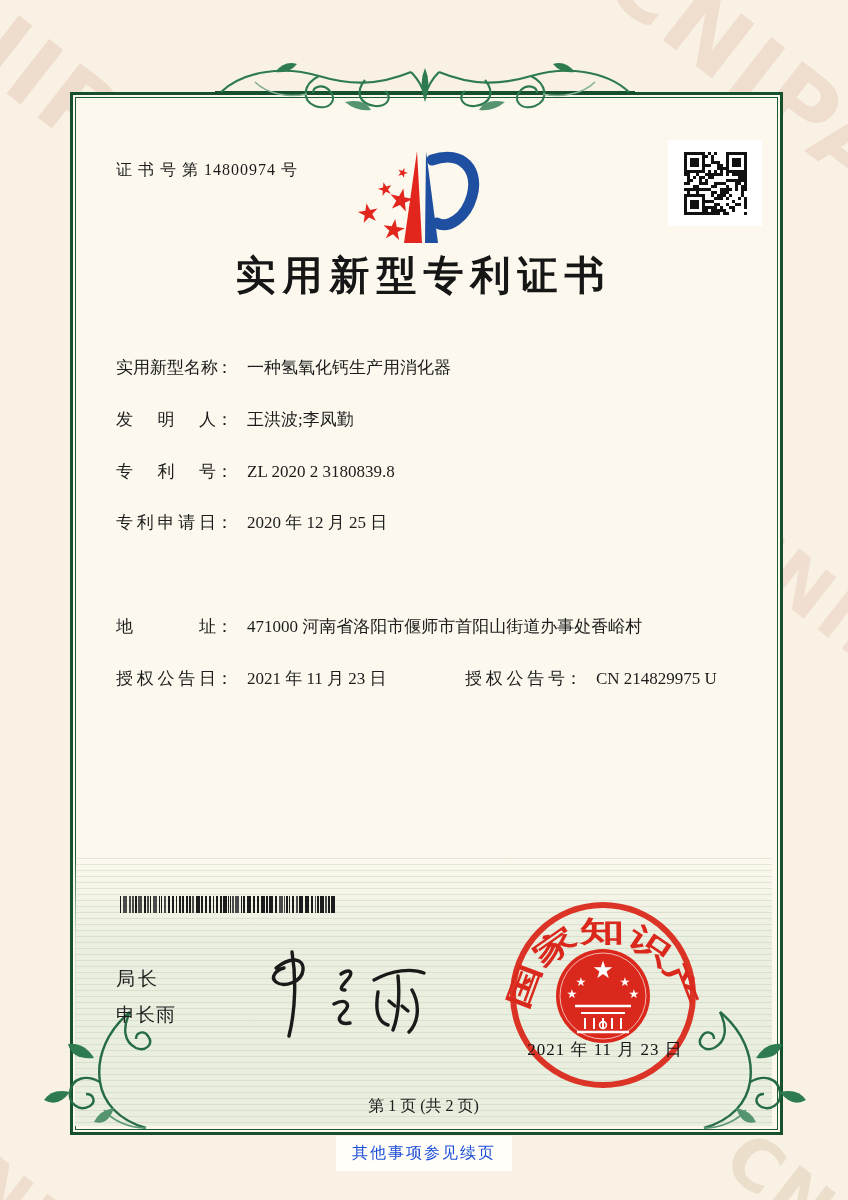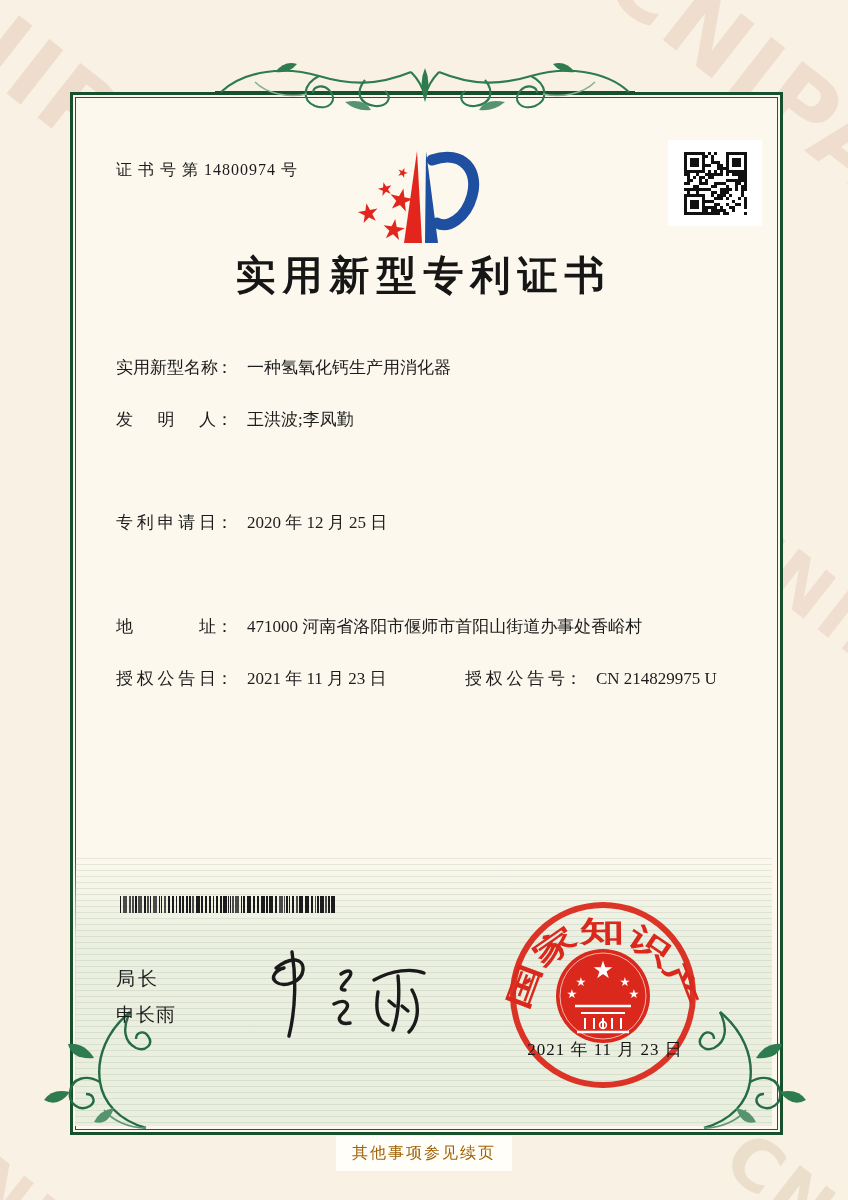--- a/index.html
+++ b/index.html
@@ -73,21 +73,21 @@
   .signer-title{position:absolute;left:116px;top:966px;z-index:3;font-size:19px;letter-spacing:3px;
          font-family:Liberation Sans, sans-serif;}
   .signer-name{position:absolute;left:116px;top:1002px;z-index:3;font-size:19px;letter-spacing:1px;
          font-family:"Liberation Sans","DejaVu Sans",sans-serif;}
   .signature{position:absolute;left:246px;top:946px;z-index:4;}
   .seal{position:absolute;left:503px;top:893px;z-index:5;}
   .seal-date{position:absolute;left:520px;top:1038px;width:170px;z-index:6;
          text-align:center;font-size:17px;letter-spacing:1px;color:#151515;}
   .page-no{position:absolute;left:70px;width:707px;top:1096px;z-index:3;text-align:center;font-size:16px;}
   .cont-box{position:absolute;left:50%;transform:translateX(-50%);top:1136px;z-index:3;
-         background:#fffef9;padding:7px 16px;font-size:16px;letter-spacing:2px;color:#a16207;}
+         background:#fffef9;padding:7px 16px;font-size:16px;letter-spacing:2px;color:#1d4ed8;}
 </style>
 </head>
 <body>
 
 <div class="page">
 
   <span class="wm w1">CNIPA</span>
   <span class="wm w2">CNIPA</span>
   <span class="wm w3">CNIPA</span>
   <span class="wm w4">CNIPA</span>
@@ -400,20 +400,23 @@
   </div>
 
   <h1 class="title">实用新型专利证书</h1>
 
   <div class="row r0">
     <span class="flabel">实用新型名称</span><span class="colon">：</span><span class="fvalue">一种氢氧化钙生产用消化器</span>
   </div>
   <div class="row r1">
     <span class="flabel">发明人</span><span class="colon">：</span><span class="fvalue">王洪波;李凤勤</span>
   </div>
+  <div class="row r2">
+    <span class="flabel">专利号</span><span class="colon">：</span><span class="fvalue">ZL 2020 2 3180839.8</span>
+  </div>
   <div class="row r3">
     <span class="flabel">专利申请日</span><span class="colon">：</span><span class="fvalue">2020 年 12 月 25 日</span>
   </div>
   <div class="row r5">
     <span class="flabel">地址</span><span class="colon">：</span><span class="fvalue">471000 河南省洛阳市偃师市首阳山街道办事处香峪村</span>
   </div>
   <div class="row r6">
     <span class="flabel">授权公告日</span><span class="colon">：</span><span class="fvalue">2021 年 11 月 23 日</span>
     <span class="grp2">
       <span class="flabel2">授权公告号</span><span class="colon">：</span><span class="fvalue">CN 214829975 U</span>
@@ -519,15 +522,16 @@
         <path d="M72,113 H128" stroke-width="2.6"></path>
         <path d="M78,120 H122" stroke-width="2"></path>
         <path d="M82,125 V136 M91,125 V136 M100,125 V136 M109,125 V136 M118,125 V136" stroke-width="2"></path>
         <path d="M74,139 H126" stroke-width="2.6"></path>
         <circle cx="100" cy="132" r="3.4" stroke-width="1.6"></circle>
       </g>
     </g>
   </svg>
   <div class="seal-date">2021 年 11 月 23 日</div>
 
+  <div class="page-no">第 1 页 (共 2 页)</div>
   <div class="cont-box">其他事项参见续页</div>
 
 </div>
 
 </body></html>

